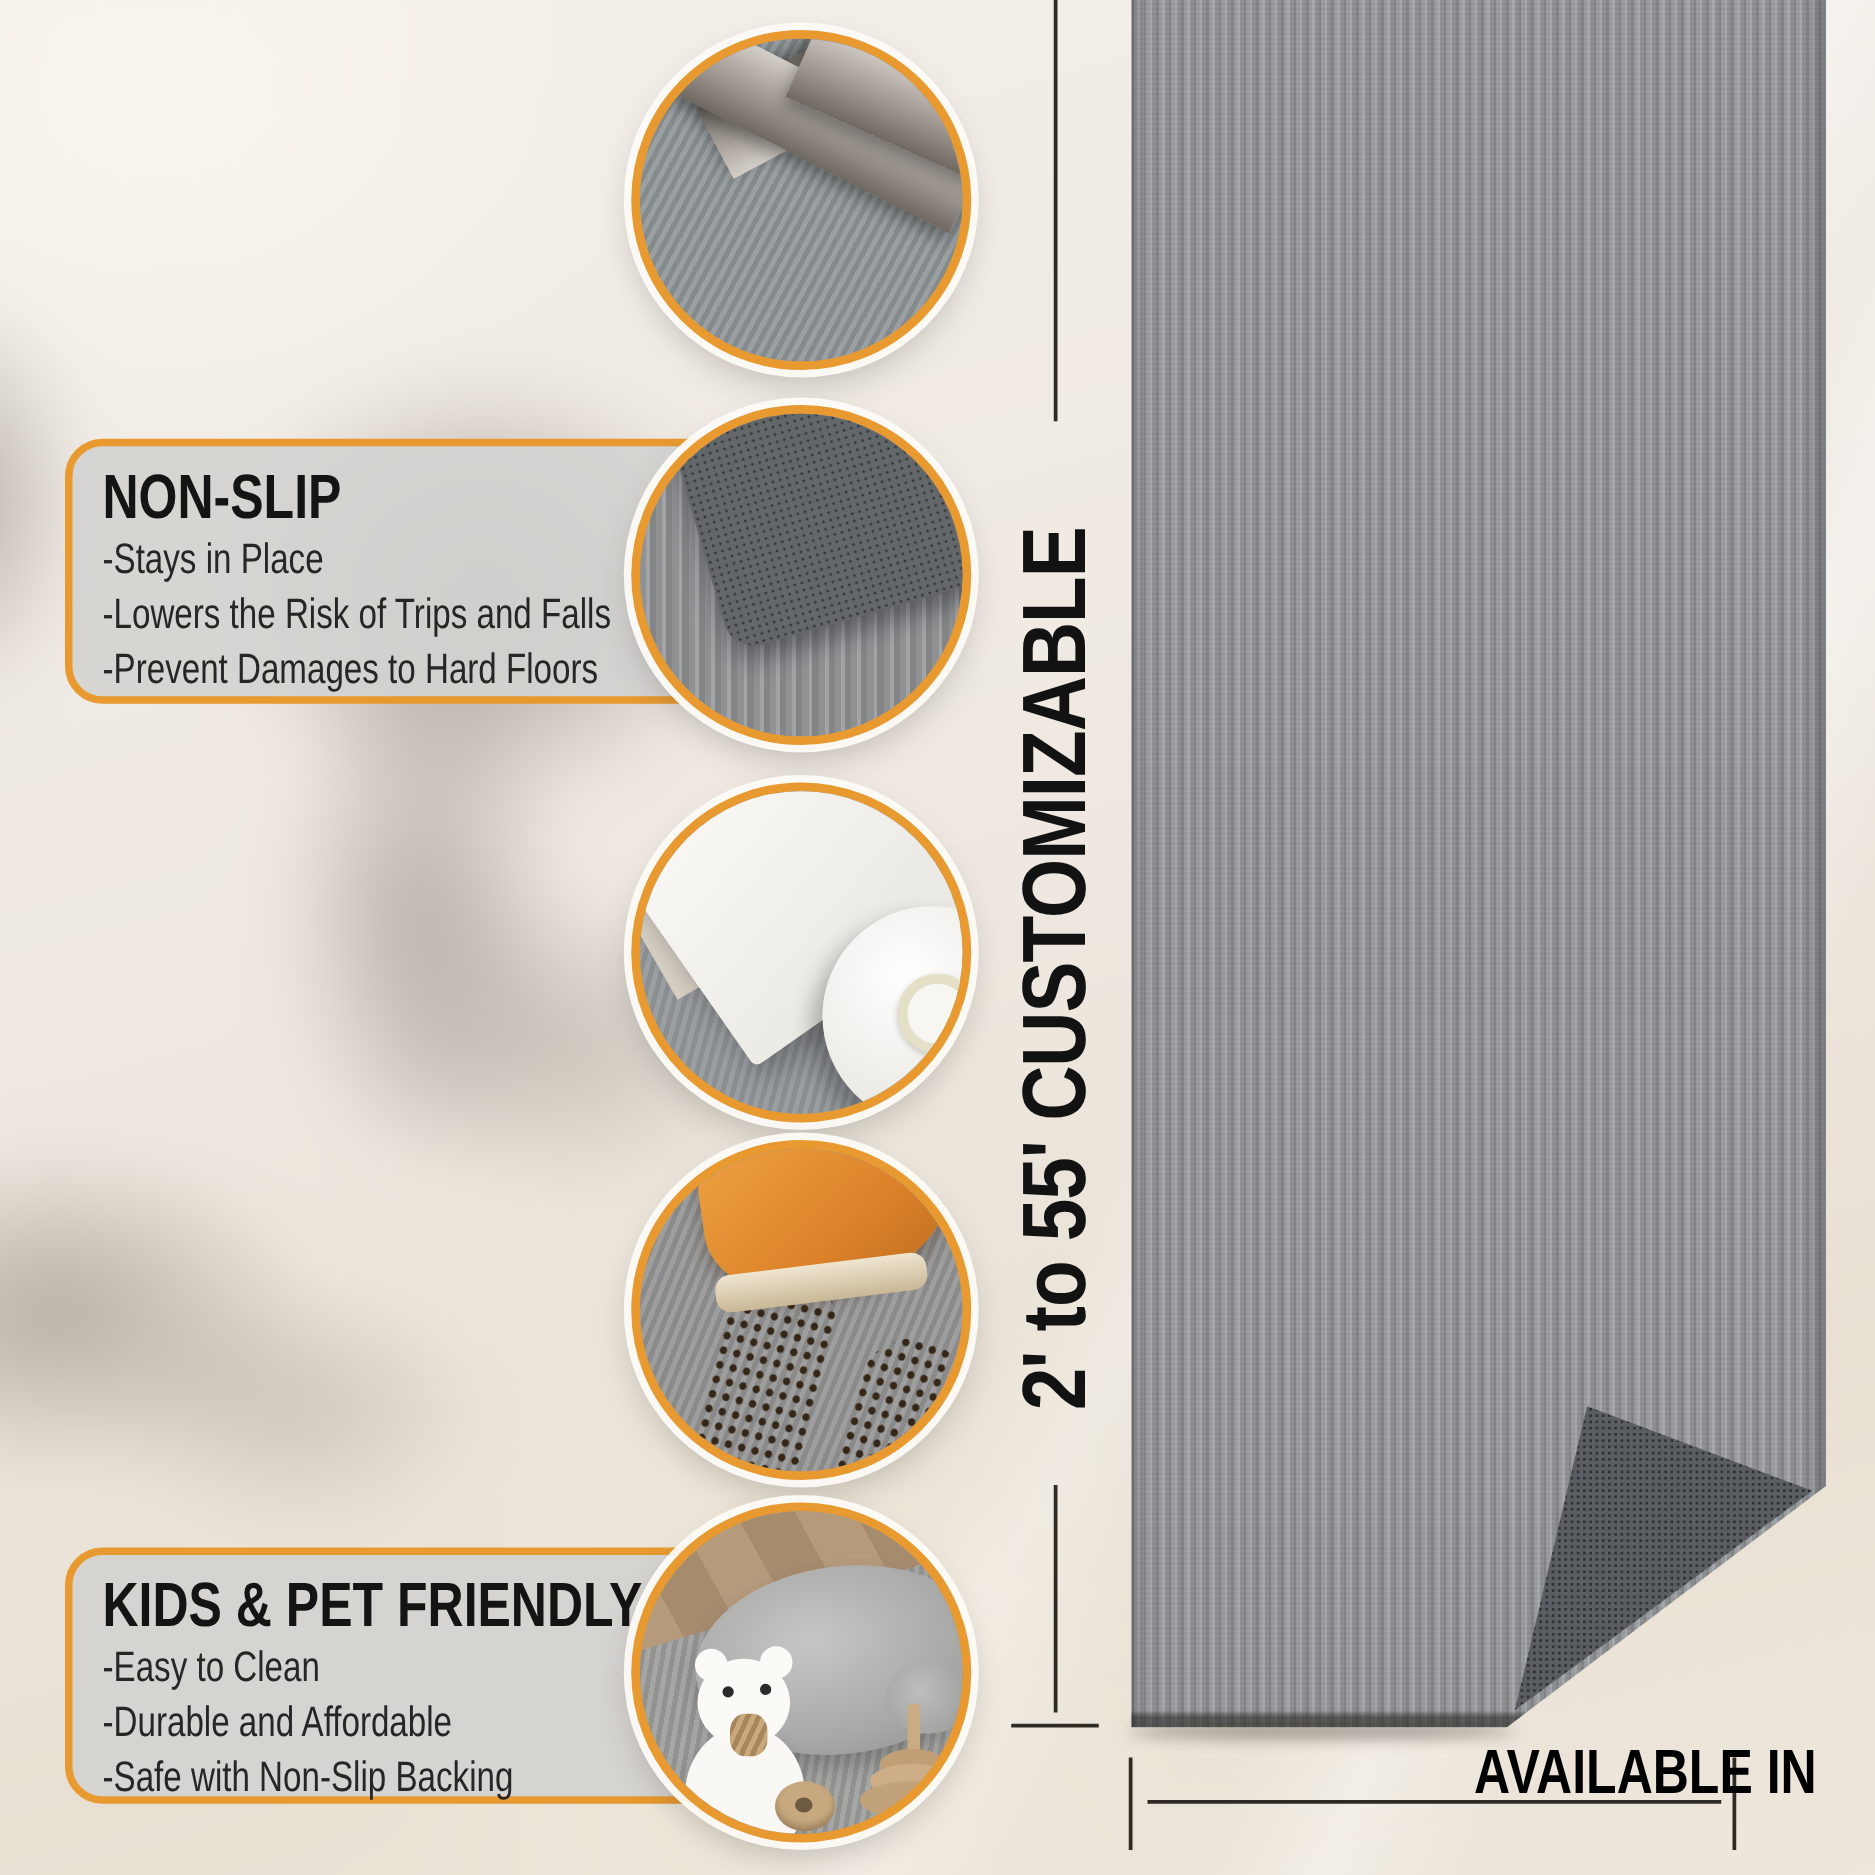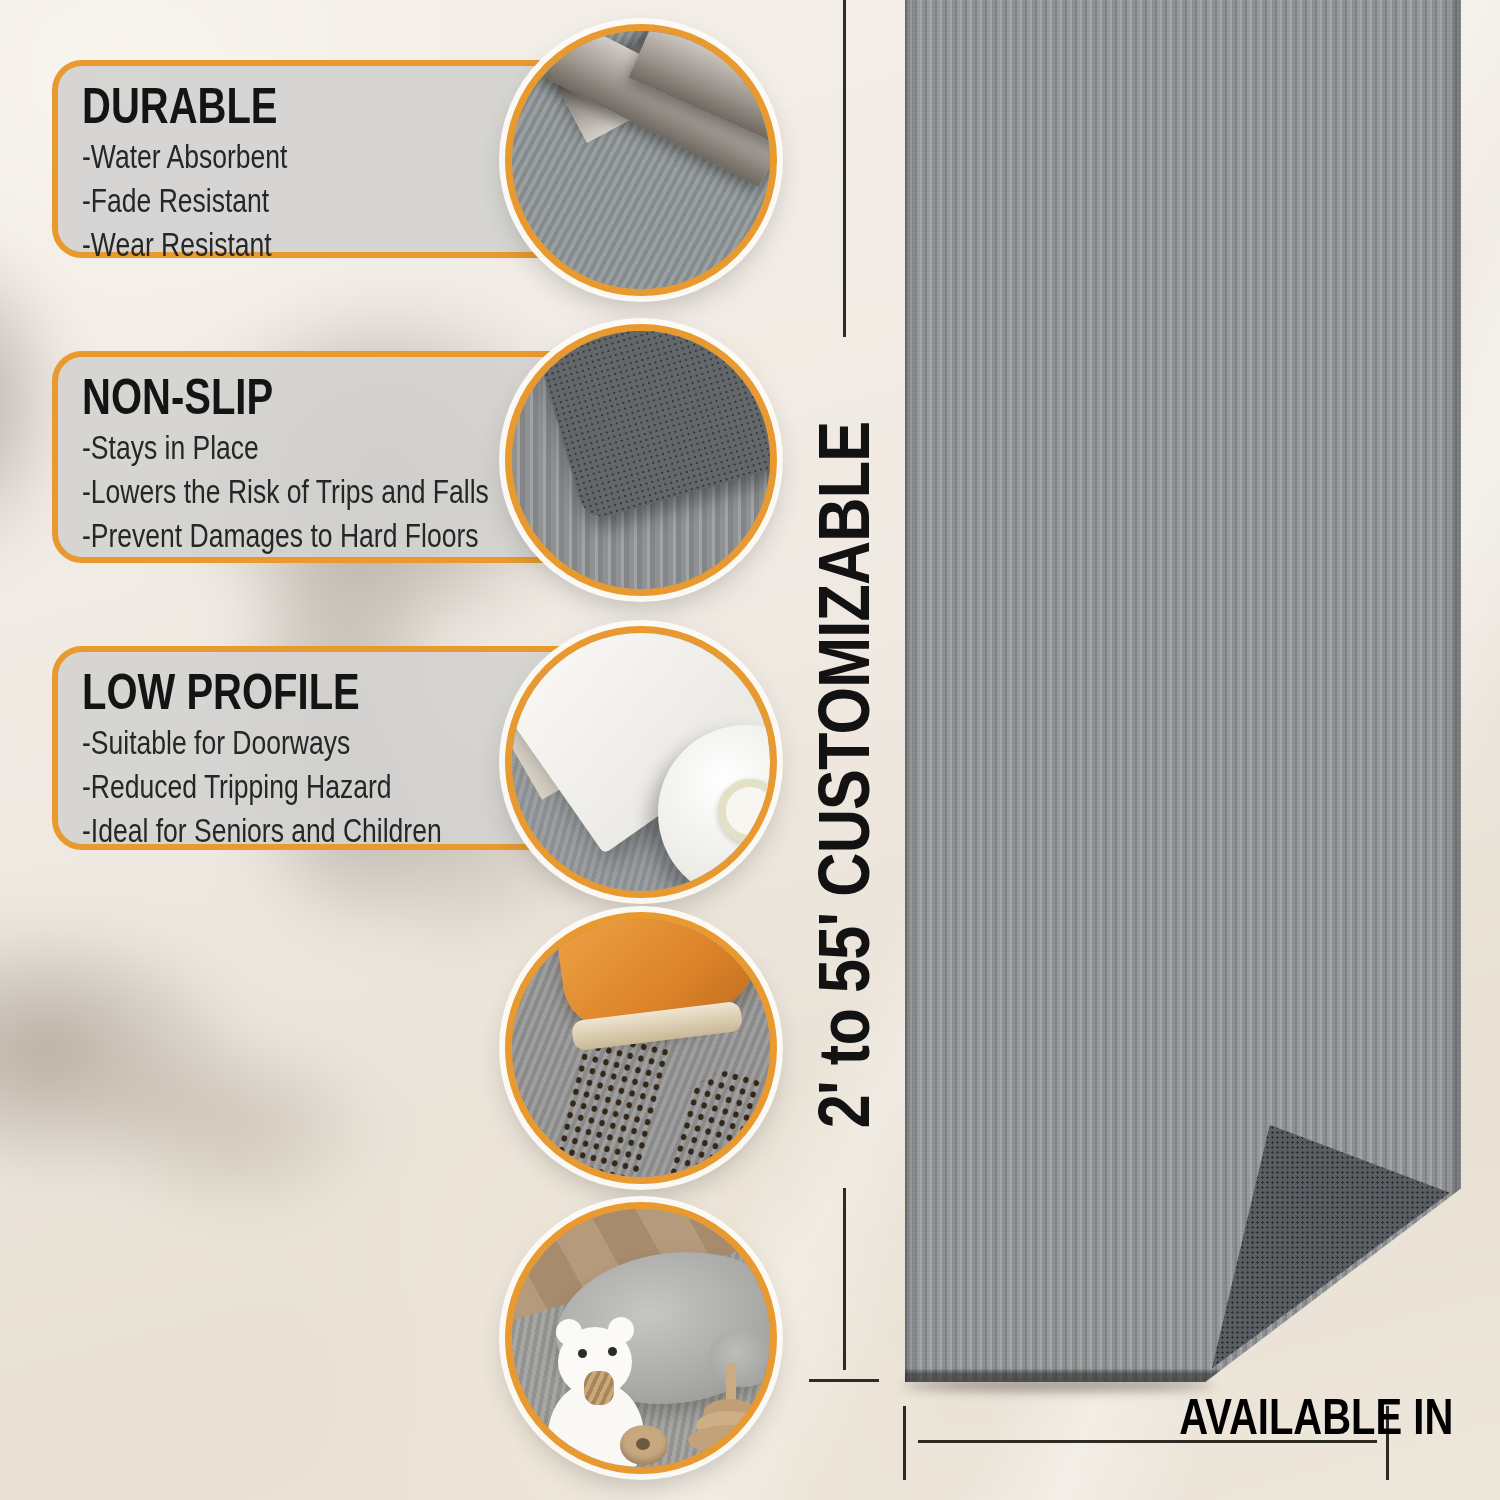--- a/index.html
+++ b/index.html
@@ -158,42 +158,36 @@
     <span>2' to 55' CUSTOMIZABLE</span>
   </div>
 
   <div class="mline" style="left:918px;top:1440px;width:459px;height:3px;"></div>
   <div class="mline" style="left:903px;top:1406px;width:3px;height:74px;"></div>
   <div class="mline" style="left:1386px;top:1406px;width:3px;height:74px;"></div>
   <div class="avail avail-1" style="top:1392px;">
     <span>AVAILABLE IN</span>
   </div>
 
-  <div class="card" style="top:60px;height:198px;">
-    <div class="card-title">DURABLE</div>
-    <div class="card-item">-Water Absorbent</div>
-    <div class="card-item">-Fade Resistant</div>
-    <div class="card-item">-Wear Resistant</div>
-  </div>
 
   <div class="card" style="top:351px;height:212px;">
     <div class="card-title">NON-SLIP</div>
     <div class="card-item">-Stays in Place</div>
     <div class="card-item">-Lowers the Risk of Trips and Falls</div>
     <div class="card-item">-Prevent Damages to Hard Floors</div>
   </div>
 
-  <div class="card" style="top:646px;height:204px;">
-    <div class="card-title">LOW PROFILE</div>
-    <div class="card-item">-Suitable for Doorways</div>
-    <div class="card-item">-Reduced Tripping Hazard</div>
-    <div class="card-item">-Ideal for Seniors and Children</div>
-  </div>
-
-
+
+
+  <div class="card" style="top:1238px;height:205px;">
+    <div class="card-title">KIDS &amp; PET FRIENDLY</div>
+    <div class="card-item">-Easy to Clean</div>
+    <div class="card-item">-Durable and Affordable</div>
+    <div class="card-item">-Safe with Non-Slip Backing</div>
+  </div>
 
   <div class="photo" style="top:24px;">
     <div class="rib-diag"></div>
     <div class="bar bar2"></div>
     <div class="bar bar1"></div>
     <div class="bar bar3"></div>
   </div>
 
   <div class="photo" style="top:324px;">
     <div class="rib-vert"></div>

